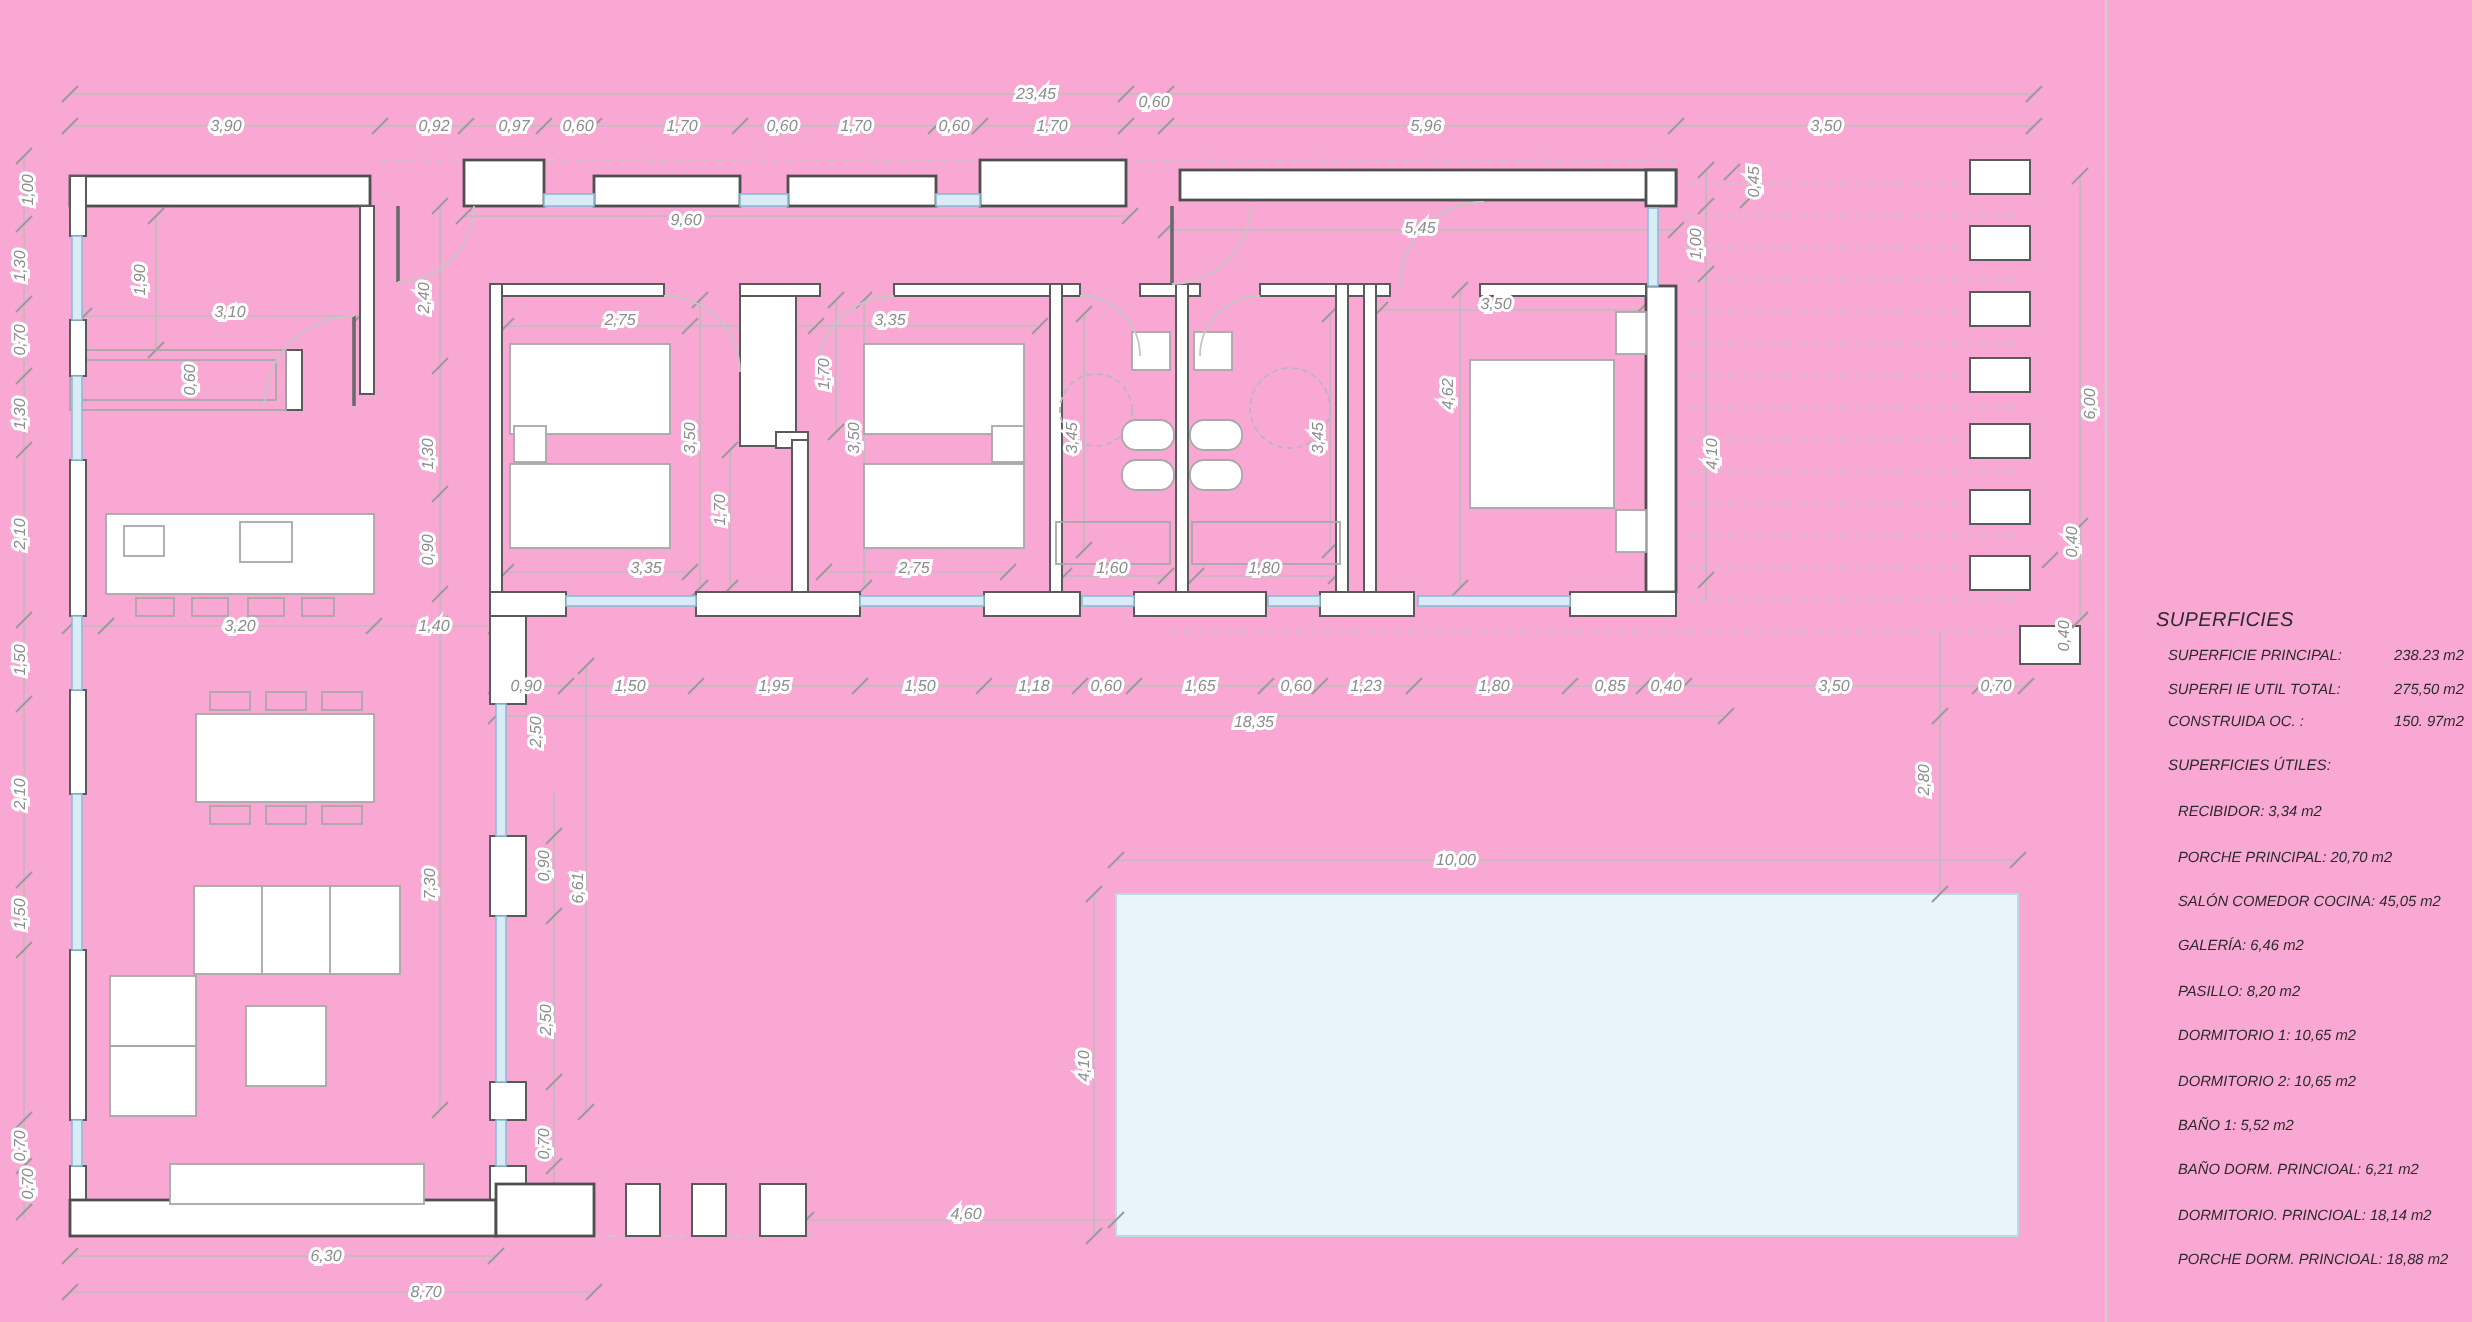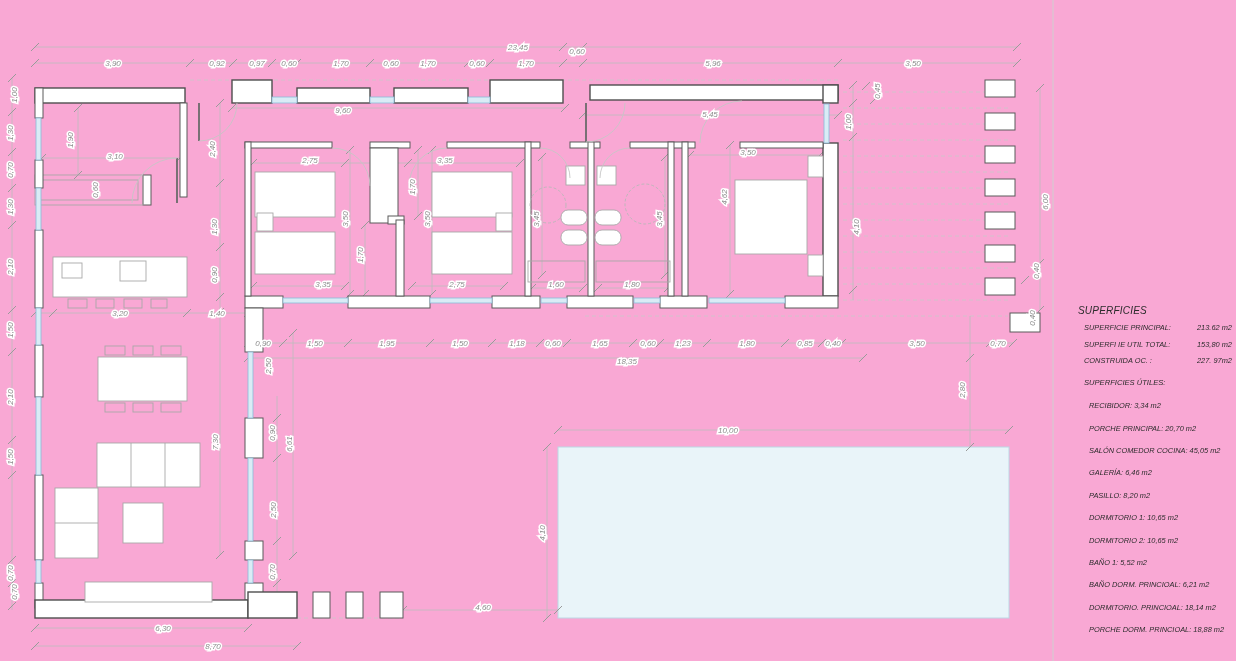--- a/index.html
+++ b/index.html
@@ -460,29 +460,29 @@
         <text class="dimtxt" x="1045" y="204.5" transform="rotate(-90 1045 202)">6,00</text>
         <text class="dimtxt" x="1036" y="273.5" transform="rotate(-90 1036 271)">0,40</text>
       </g>
   </svg>
 
   <div class="sup">
     <div class="sup-title">SUPERFICIES</div>
     <div class="sup-summary">
       <div class="sup-row">
         <span class="lbl">SUPERFICIE PRINCIPAL:</span>
-        <span class="val">213.62 m2</span>
+        <span class="val">238.23 m2</span>
       </div>
       <div class="sup-row">
         <span class="lbl">SUPERFI IE UTIL TOTAL:</span>
-        <span class="val">153,80 m2</span>
+        <span class="val">275,50 m2</span>
       </div>
       <div class="sup-row">
         <span class="lbl">CONSTRUIDA  OC. :</span>
-        <span class="val">227. 97m2</span>
+        <span class="val">150. 97m2</span>
       </div>
     </div>
     <div class="sup-utiles">SUPERFICIES ÚTILES:</div>
     <div class="sup-rooms" id="rooms-list">
         <div class="sup-room">RECIBIDOR: 3,34 m2</div>
         <div class="sup-room">PORCHE PRINCIPAL: 20,70 m2</div>
         <div class="sup-room">SALÓN COMEDOR COCINA: 45,05 m2</div>
         <div class="sup-room">GALERÍA: 6,46 m2</div>
         <div class="sup-room">PASILLO: 8,20 m2</div>
         <div class="sup-room">DORMITORIO 1: 10,65 m2</div>

